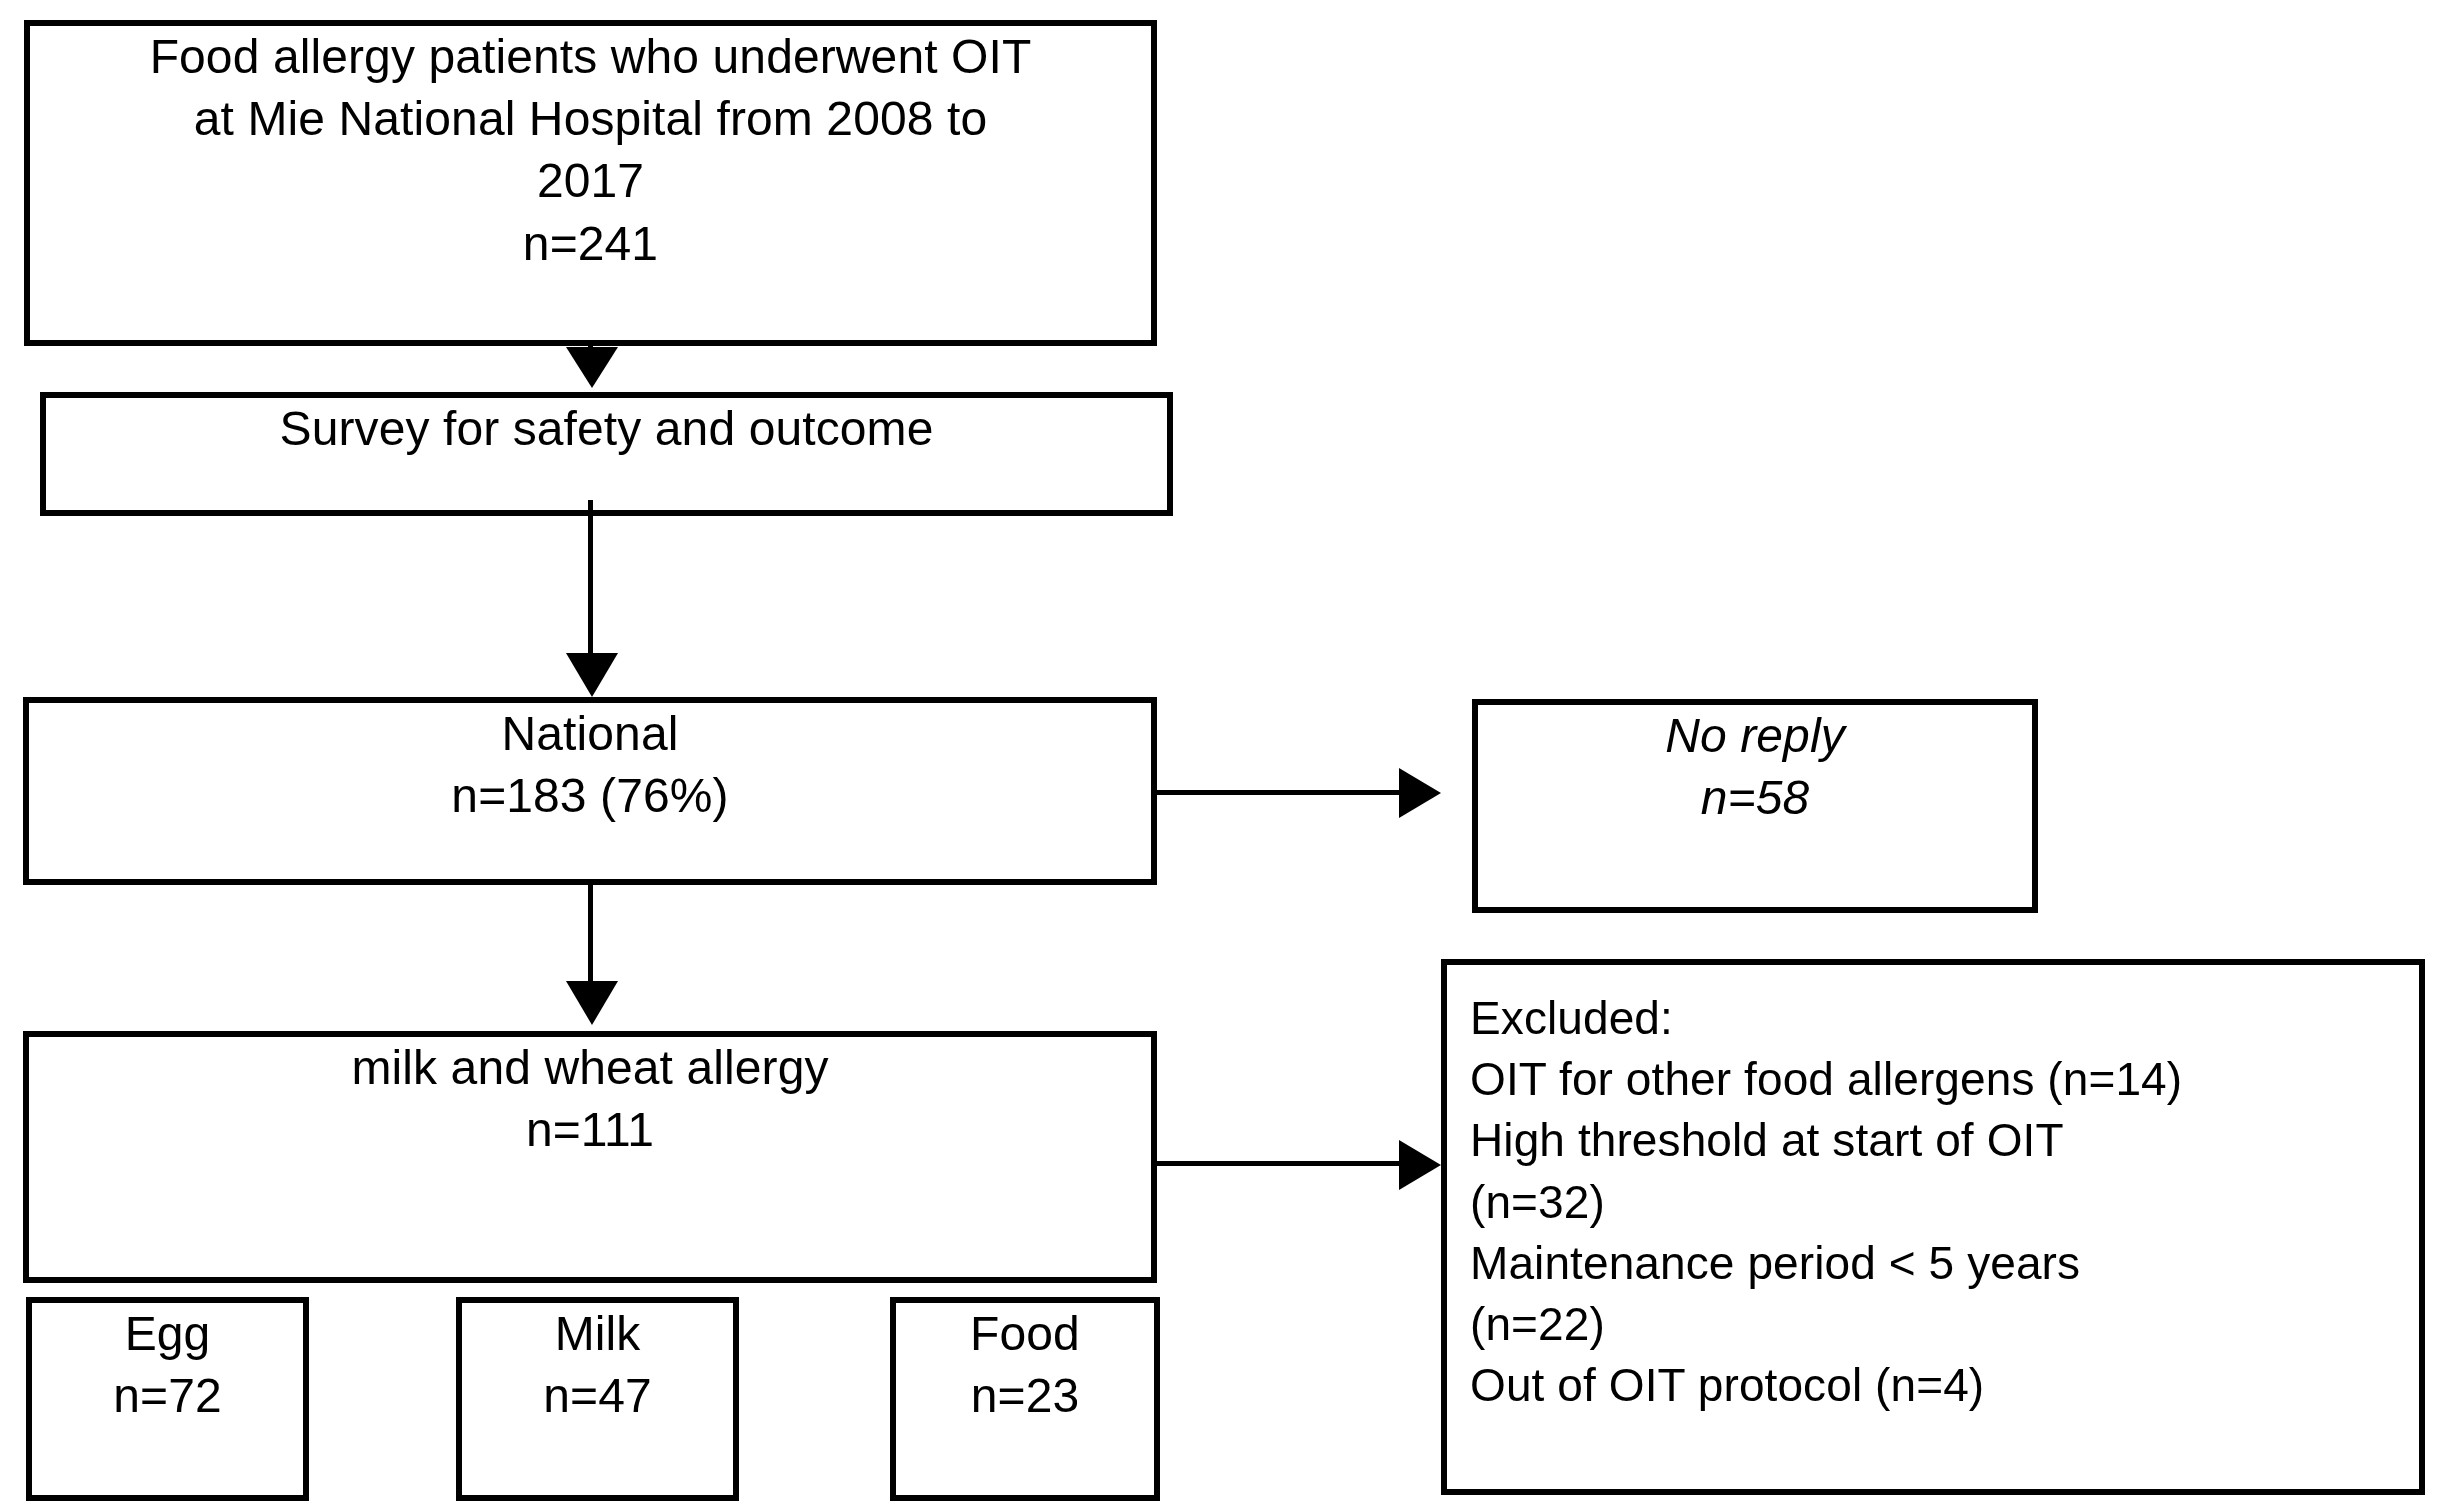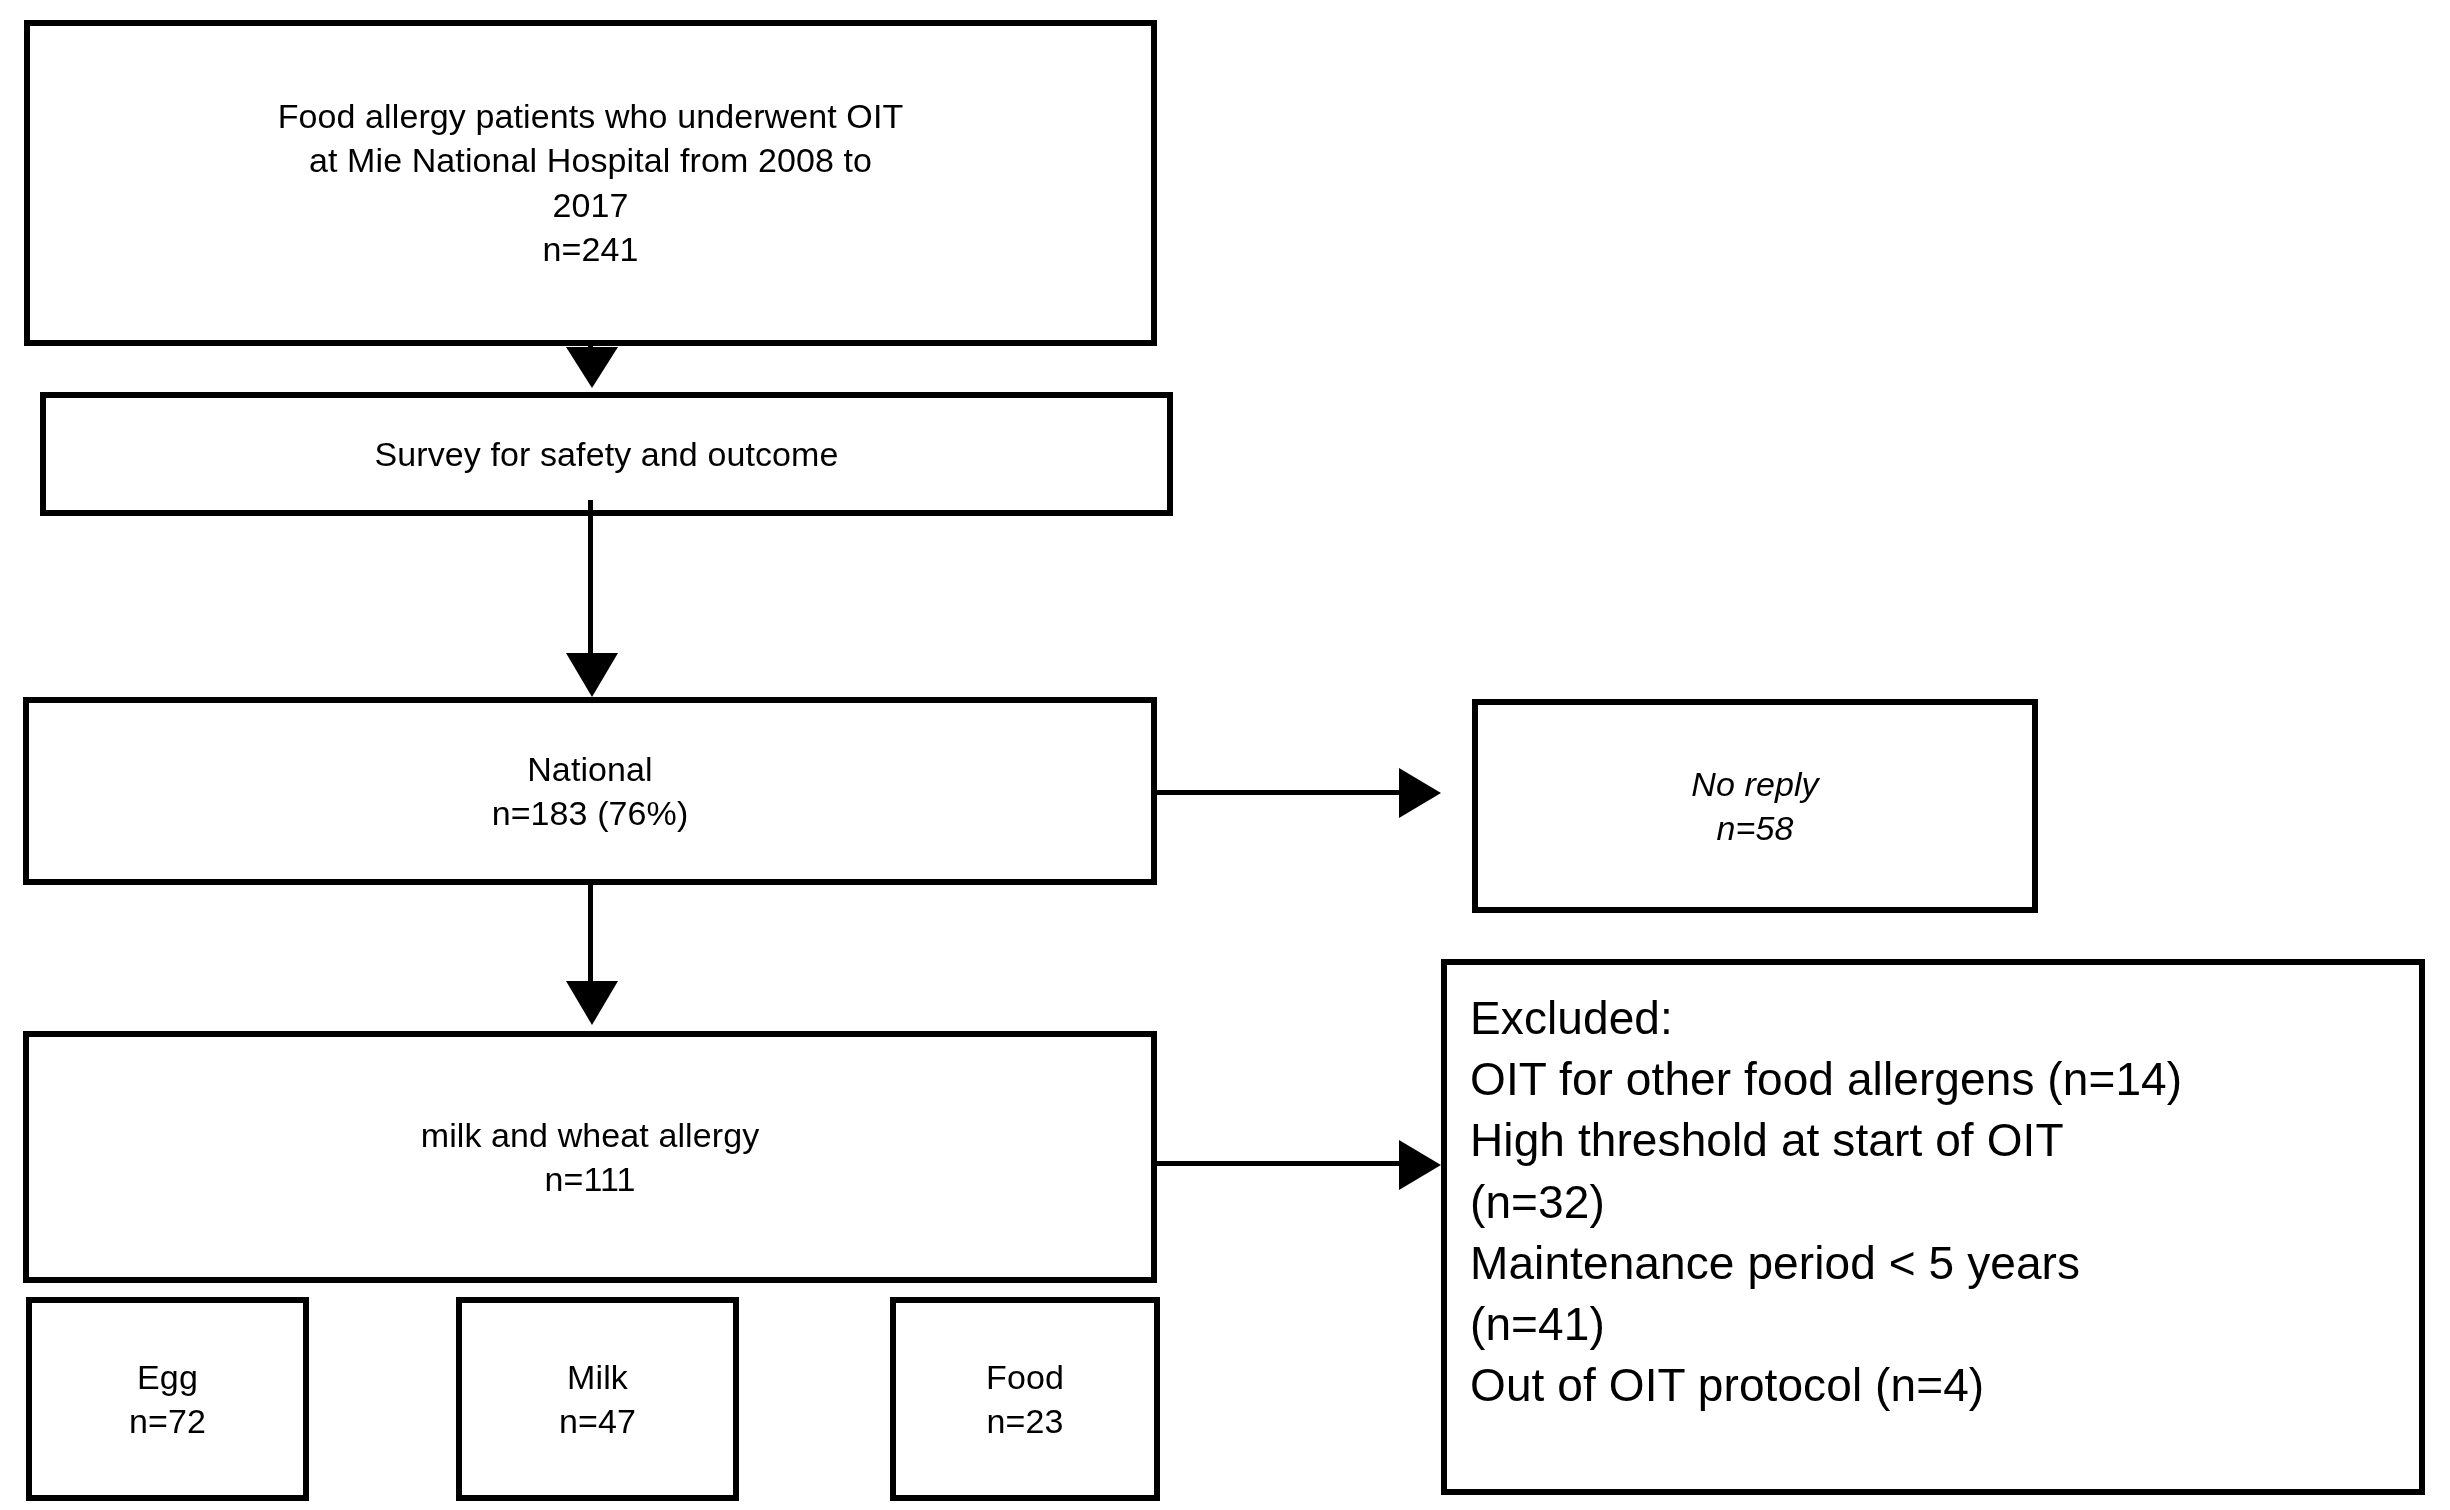--- a/index.html
+++ b/index.html
@@ -17,25 +17,24 @@
     color: #000000;
     overflow: hidden;
   }
   .node {
     position: absolute;
     box-sizing: border-box;
     border: 6.2px solid #000000;
     background: #ffffff;
     display: flex;
     flex-direction: column;
-    justify-content: center;
     align-items: center;
     text-align: center;
     line-height: 1.30;
-    font-size: 34px;
+    font-size: 48px;
     letter-spacing: 0.1px;
   }
   .node.left-align {
     align-items: flex-start;
     text-align: right;
     justify-content: flex-start;
   }
   .node .line {
     display: block;
     white-space: nowrap;
@@ -139,21 +138,21 @@
     <span class="line">milk and wheat allergy</span>
     <span class="line">n=111</span>
   </div>
 
   <div class="node left-align" id="node-excluded">
     <span class="line">Excluded:</span>
     <span class="line">OIT for other food allergens (n=14)</span>
     <span class="line">High threshold at start of OIT</span>
     <span class="line">(n=32)</span>
     <span class="line">Maintenance period &lt; 5 years</span>
-    <span class="line">(n=41)</span>
+    <span class="line">(n=22)</span>
     <span class="line">Out of OIT protocol (n=4)</span>
   </div>
 
   <div class="node" id="node-egg">
     <span class="line">Egg</span>
     <span class="line">n=72</span>
   </div>
 
   <div class="node" id="node-milk">
     <span class="line">Milk</span>

